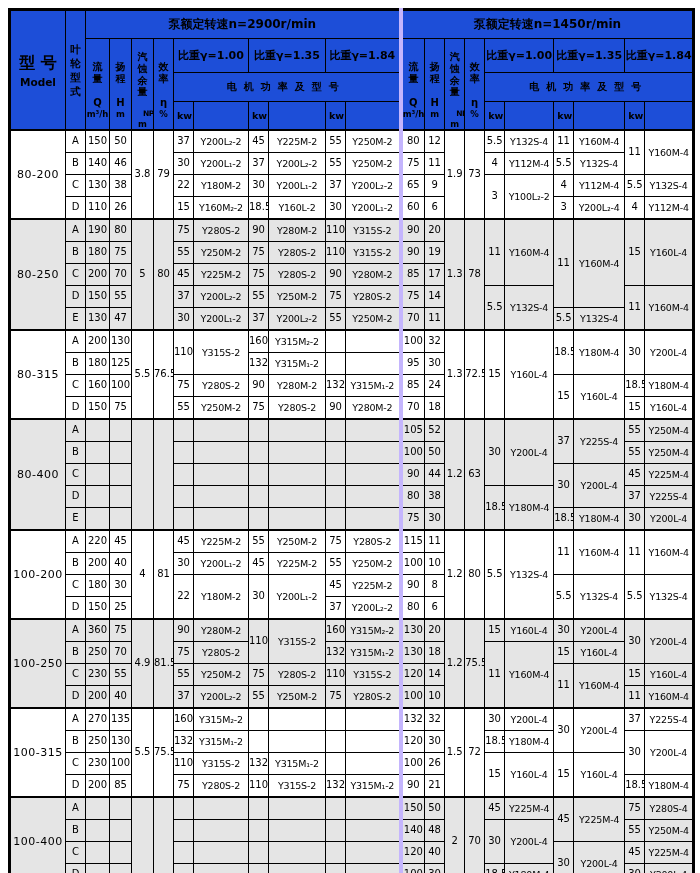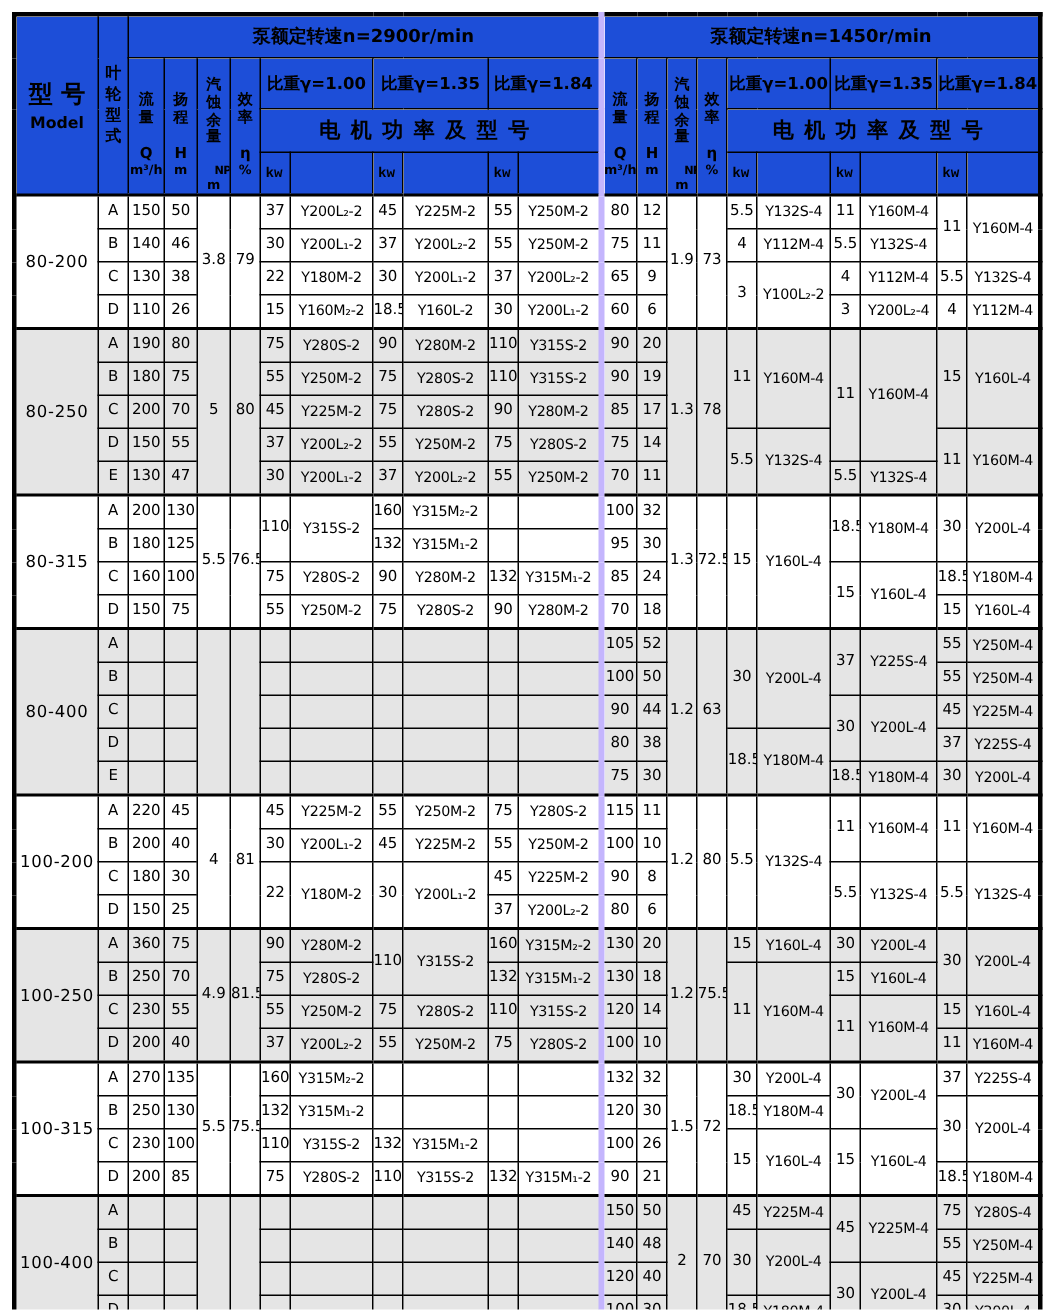--- a/index.html
+++ b/index.html
@@ -6,33 +6,33 @@
   body{width:700px;height:873px;font-family:"DejaVu Sans","Liberation Sans",sans-serif;color:#000;}
   .wrap{padding:8px;}
   table{border-collapse:collapse;table-layout:fixed;width:684px;border:3px solid #000;}
   th,td{border:1px solid #000;padding:0;text-align:center;vertical-align:middle;overflow:hidden;}
   thead th{font-weight:bold;background:#1d4ed8;}
   td{height:21px;font-size:10px;line-height:1.05;}
   td.model-cell{font-size:11px;letter-spacing:0.5px;}
   td.type{font-size:9.5px;letter-spacing:-0.2px;}
   .speed{font-size:12px;height:27px;}
   .gamma{font-size:11px;height:25px;}
-  .mpow{font-size:14px;letter-spacing:7px;height:21px;}
+  .mpow{font-size:10px;letter-spacing:7px;height:21px;}
   .kwh{font-size:9.5px;height:20px;text-align:left;padding-left:3px;}
   .stack div{line-height:1.18;font-size:10px;}
   .stack .cn{width:12px;margin:12px auto;word-break:break-all;}
   .stack .tiny{font-size:7.5px;letter-spacing:-0.5px;padding-left:11px;}
   .stack .small{font-size:8.5px;}
   .vert{width:12px;margin:0 auto;word-break:break-all;line-height:1.35;font-size:10.5px;}
   .mdl2{font-size:10.5px;margin-top:2px;}
   tr.shade td{background:#e5e5e5;}
   tr.block-start td{border-top:2px solid #000;}
   td.sep,th.sep{border-left:4px solid #c4b5fd;}
   th.tall{border-bottom:2px solid #000;}
-  thead tr.kwrow th{border-bottom:2px solid #000;font-family:Liberation Mono, monospace;}
+  thead tr.kwrow th{border-bottom:2px solid #000;}
 </style>
 </head>
 <body>
 
 <div class="wrap">
 <table>
   <colgroup>
     <col style="width:56px">
         <col style="width:20px">
         <col style="width:24px">

